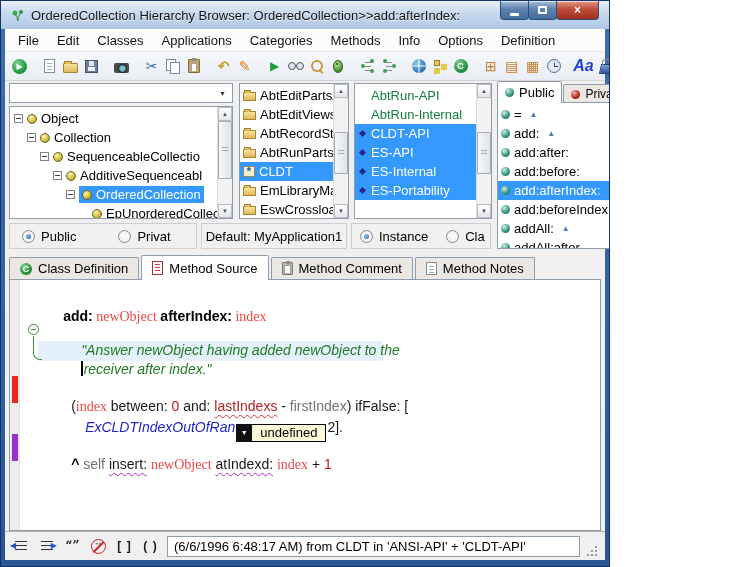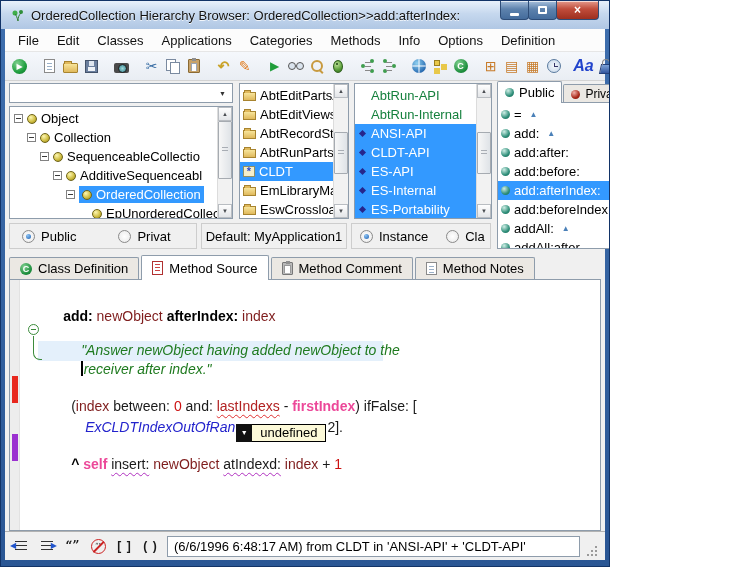--- a/index.html
+++ b/index.html
@@ -144,24 +144,24 @@
 
   
   .editor{ position:relative; height:252px; margin:0 4px; background:#fff; border:1px solid #8e9cab; z-index:1;}
   .gutter{ position:absolute; left:0; top:0; bottom:0; width:10px; background:#ededed; border-right:1px solid #e2e2e2;}
   .gmark{ position:absolute; left:2px; width:6px; height:27px;}
   .gmark.red{ background:#e8281e; }
   .gmark.purple{ background:#9b30d0; }
   .cl{ position:absolute; white-space:pre; font-size:14px; line-height:18px; color:#1a1a1a;}
   .tk{ }
   .b{ font-weight:bold; color:#000;}
-  .n{ color:#7f1d1d;}
+  .n{ color:#ef4444;font-family:Liberation Serif, serif;}
   .r{ color:#cc1111;}
   .rw{ color:#b22222; text-decoration:underline wavy #e03030 1px; text-underline-offset:3px;}
-  .m{ color:#ec4899; font-weight:bold;}
+  .m{ color:#737373; font-weight:normal;}
   .pw{ text-decoration:underline wavy #b030c0 1px; text-underline-offset:3px;}
   .gi{ color:#1f7a1f; font-style:italic;}
   .bi{ color:#2323cc; font-style:italic;}
   .hlband{ position:absolute; left:28px; top:61px; width:345px; height:20px; background:#e4f0fb;}
   .caret{ display:inline-block; width:1.5px; height:15px; background:#000; vertical-align:-2px; margin-right:1px;}
   .foldc{ position:absolute; left:18px; top:44px; width:11px; height:11px; border:1px solid #3c8c3c; border-radius:50%; background:#fff;}
   .foldc::after{ content:""; position:absolute; left:2px; right:2px; top:4px; height:1px; background:#3c8c3c;}
   .foldline{ position:absolute; left:23px; top:56px; width:9px; height:24px; border-left:1px solid #3c8c3c; border-bottom:1px solid #3c8c3c; border-bottom-left-radius:7px;}
   .undef-pop{ display:inline-flex; align-items:stretch; vertical-align:-3px; margin:0 1px; height:18px;}
   .pop-btn{ width:16px; background:#111; color:#fff; font-size:7px; display:flex; align-items:center; justify-content:center;}
@@ -391,24 +391,20 @@
           <div class="row dis">
               <span class="dspace"></span>
               <span>AbtRun-API</span>
             </div>
           <div class="row dis">
               <span class="dspace"></span>
               <span>AbtRun-Internal</span>
             </div>
           <div class="row sel">
               <span class="ic-diamond"></span>
-              <span>ANSI-API</span>
-            </div>
-          <div class="row sel">
-              <span class="ic-diamond"></span>
               <span>CLDT-API</span>
             </div>
           <div class="row sel">
               <span class="ic-diamond"></span>
               <span>ES-API</span>
             </div>
           <div class="row sel">
               <span class="ic-diamond"></span>
               <span>ES-Internal</span>
             </div>

